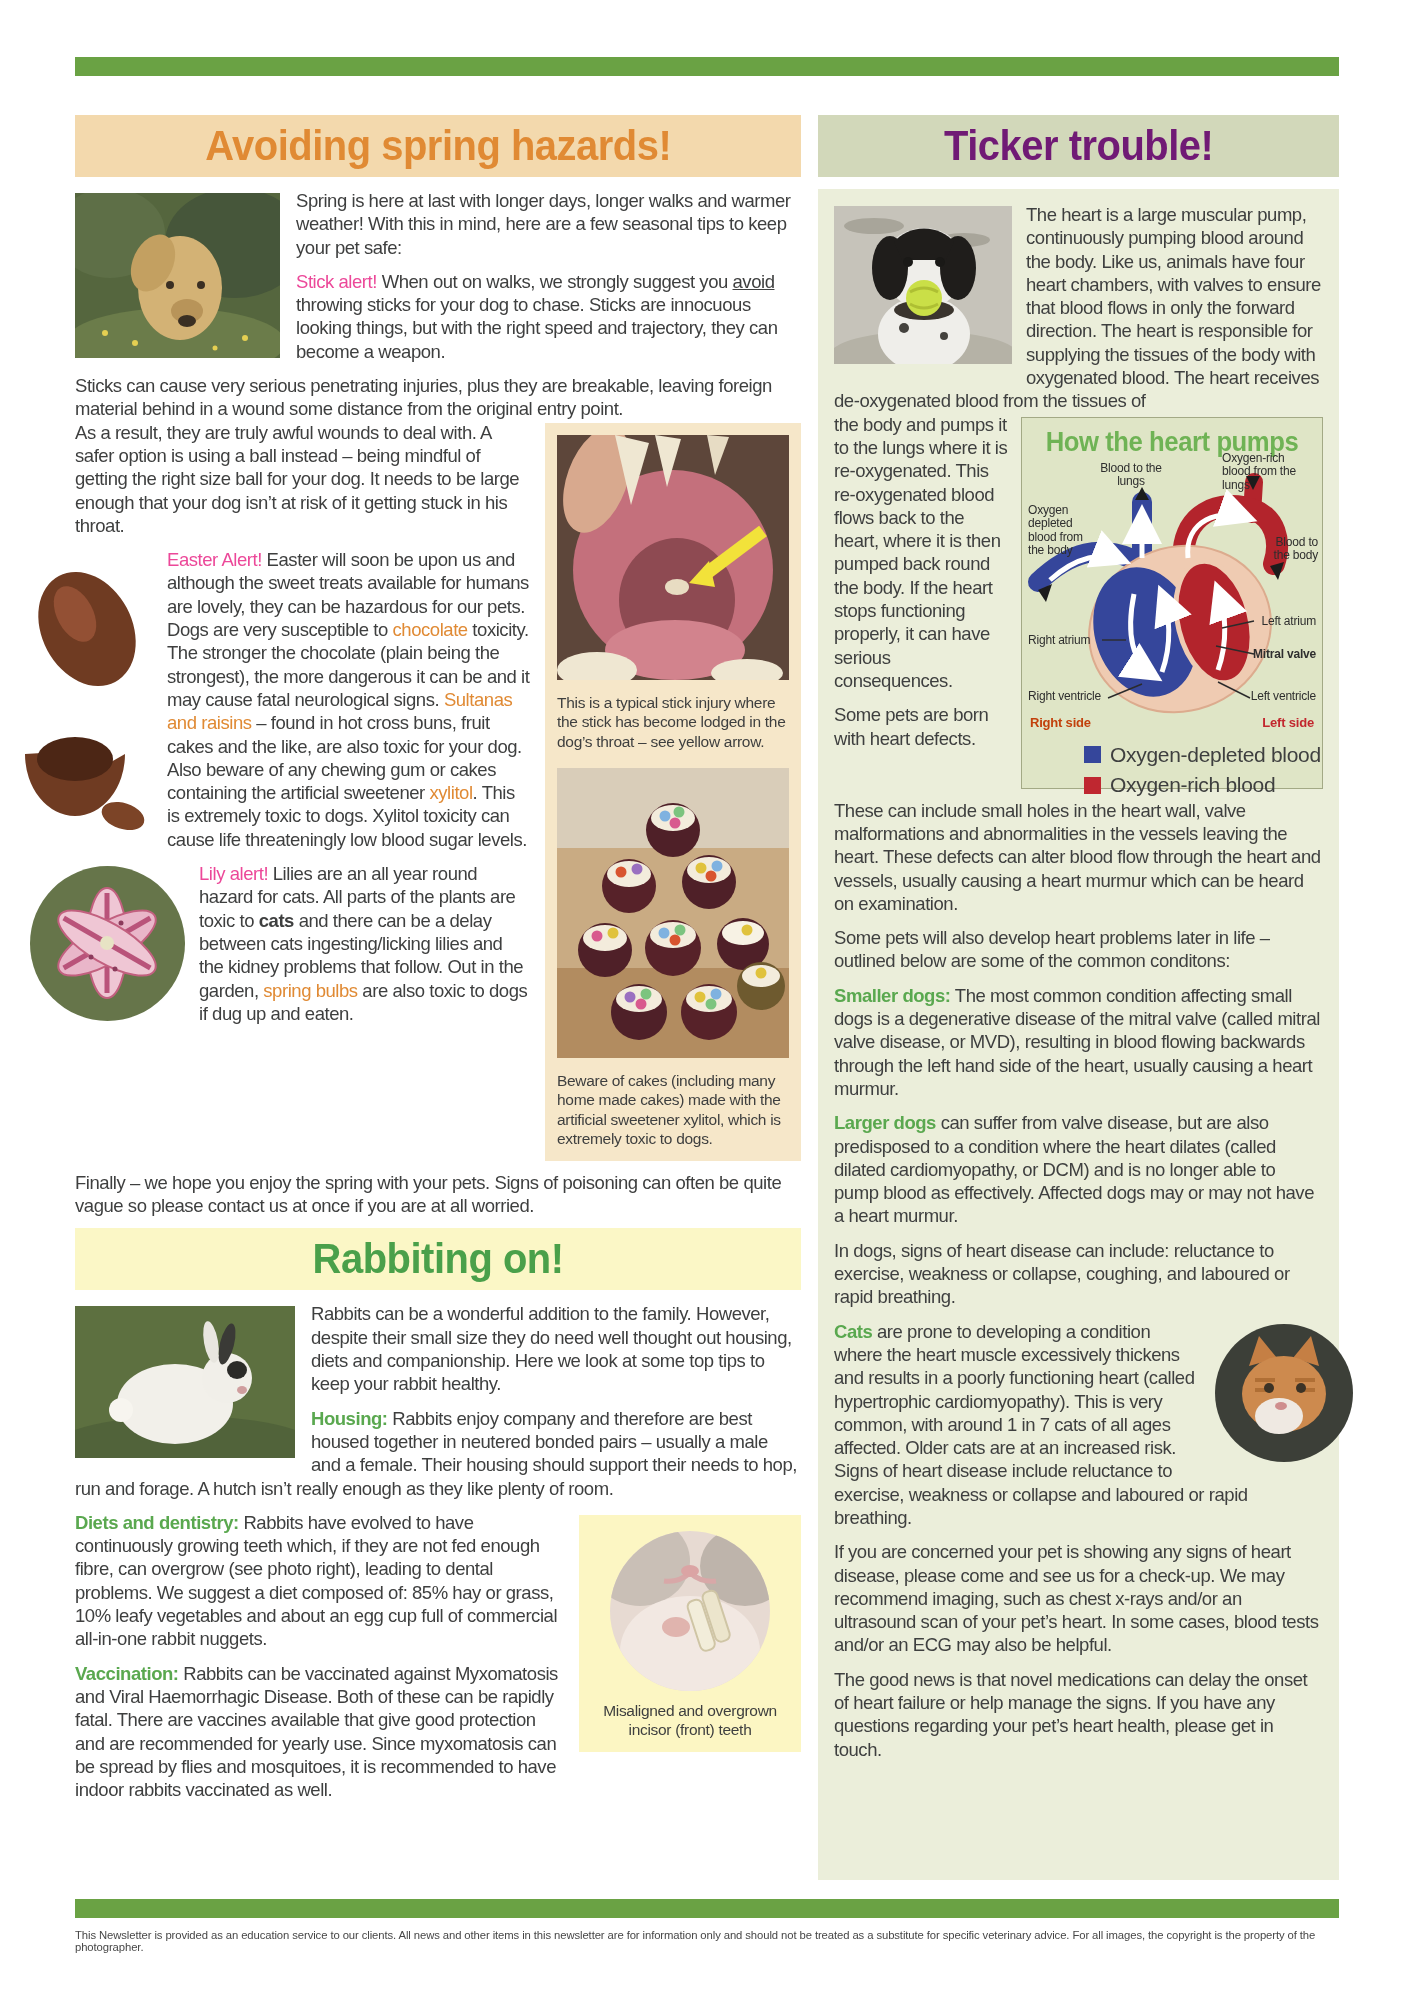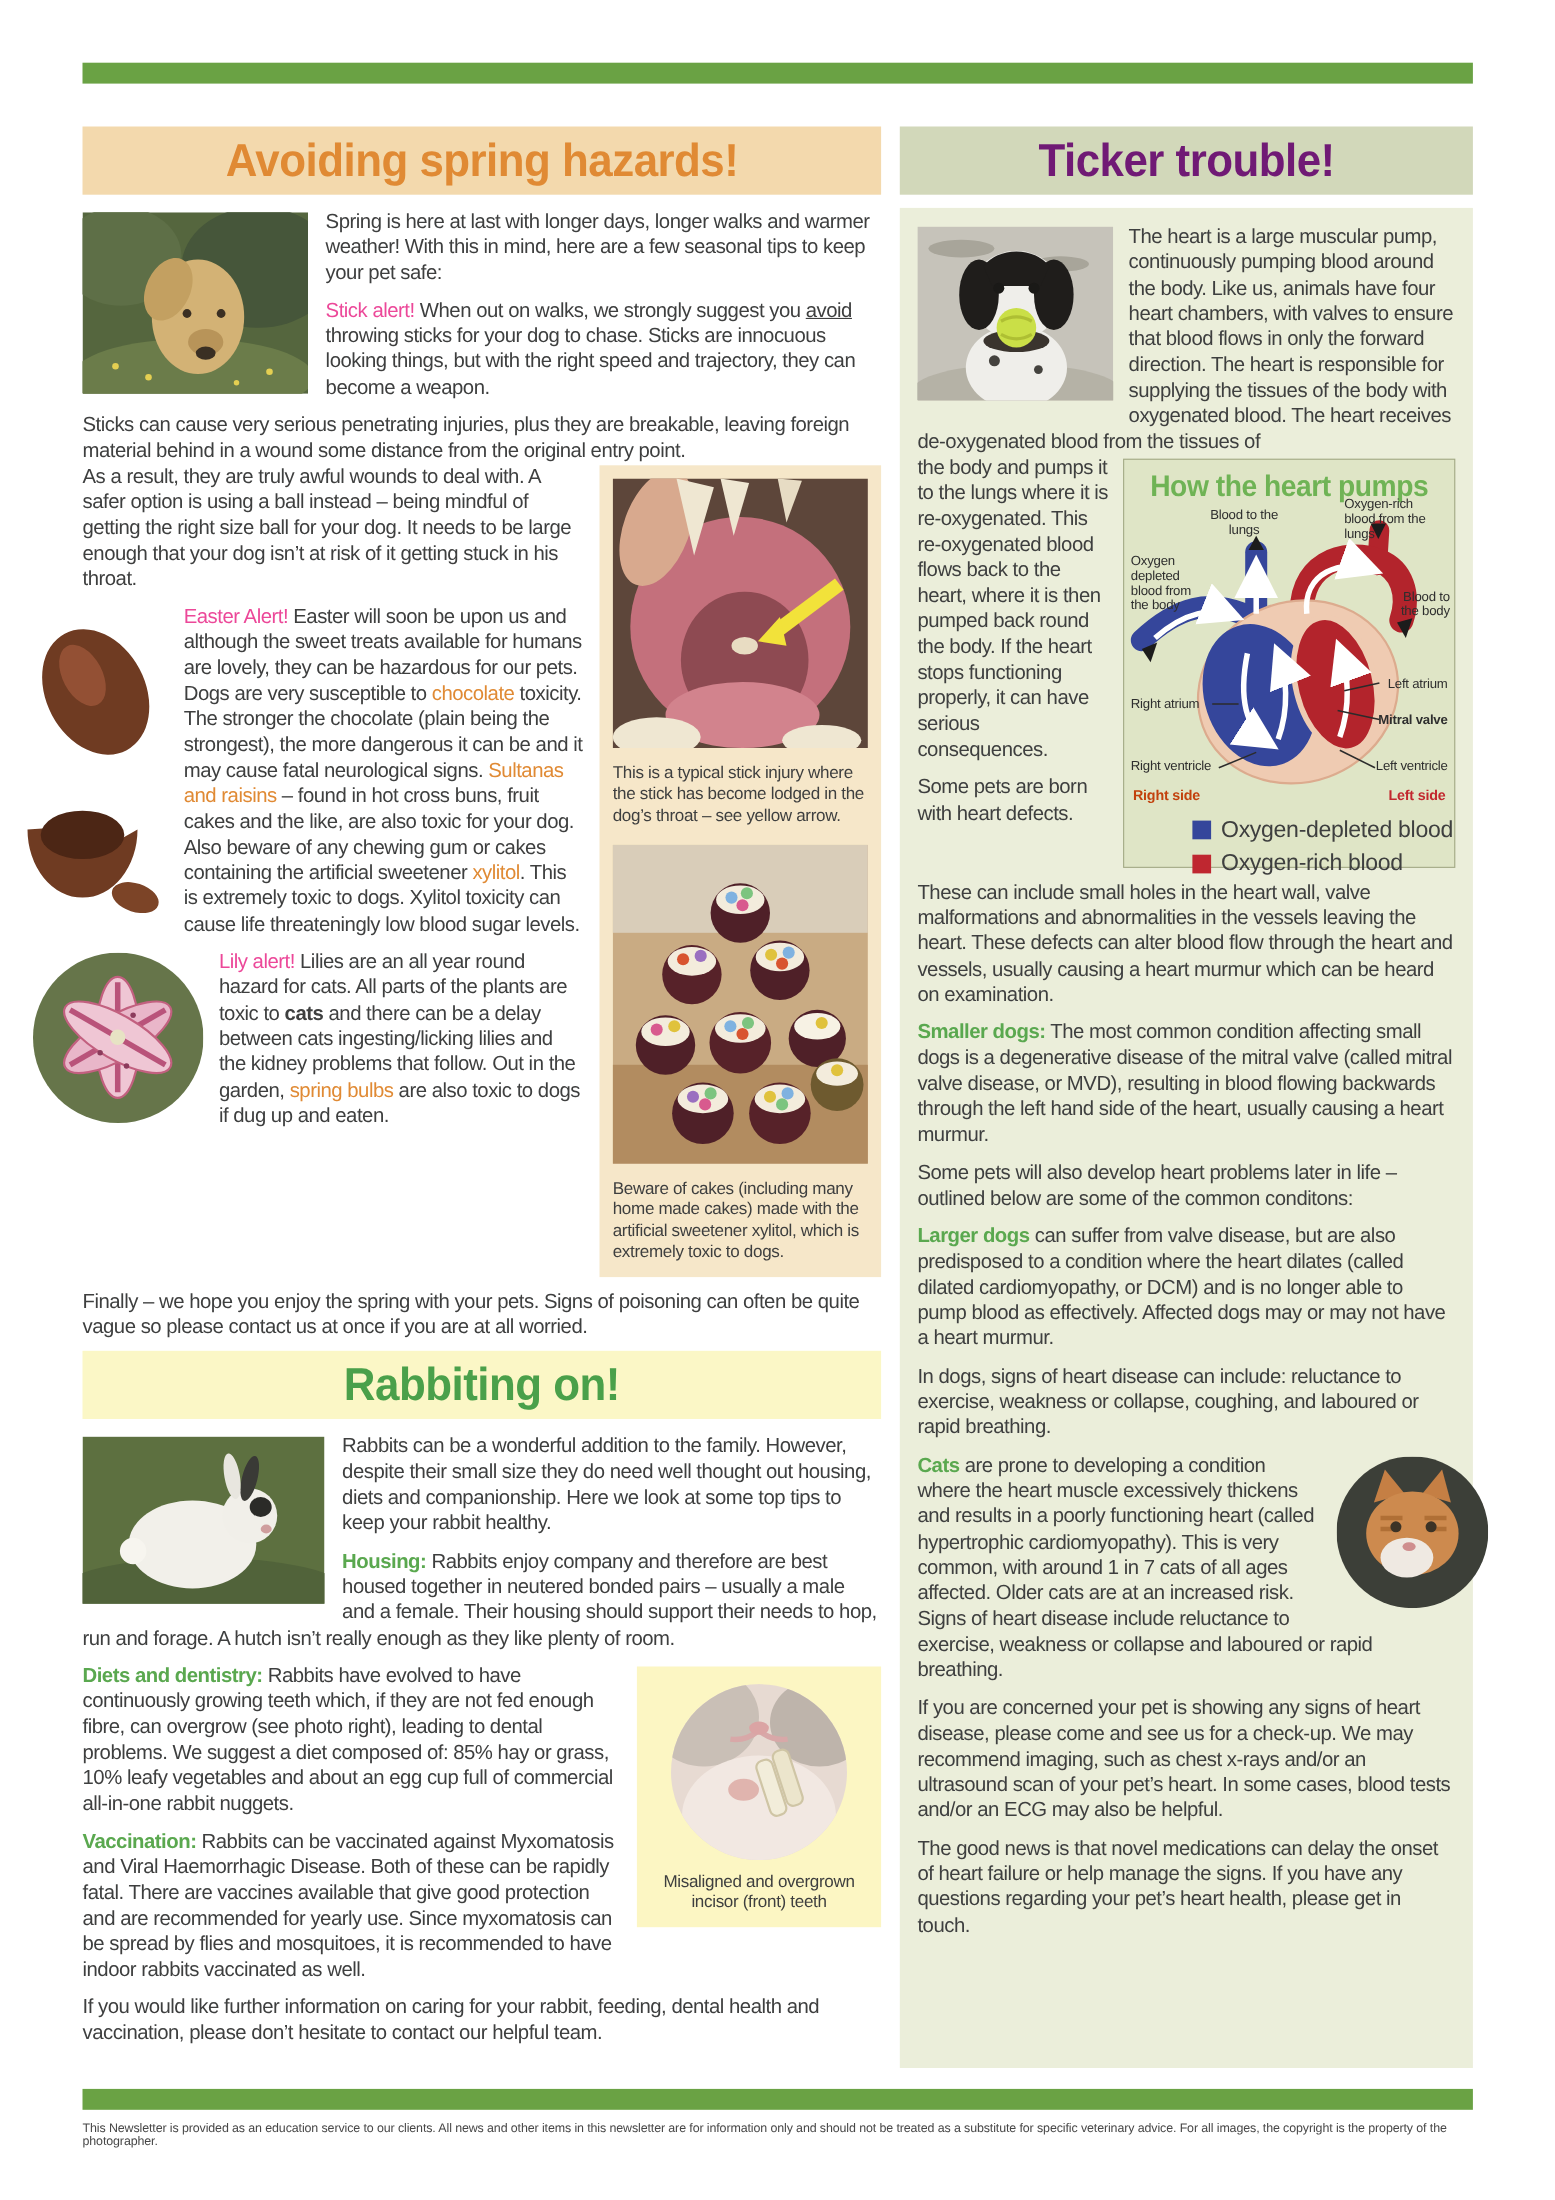--- a/index.html
+++ b/index.html
@@ -277,21 +277,20 @@
             </g>
           </svg>
         </div>
         <div class="cap">Misaligned and overgrown incisor (front) teeth</div>
       </div>
 
       <p class="p"><span class="green-lead">Diets and dentistry:</span><span> Rabbits have evolved to have continuously growing teeth which, if they are not fed enough fibre, can overgrow (see photo right), leading to dental problems. We suggest a diet composed of: 85% hay or grass, 10% leafy vegetables and about an egg cup full of commercial all-in-one rabbit nuggets.</span></p>
 
       <p class="p"><span class="green-lead">Vaccination:</span><span> Rabbits can be vaccinated against Myxomatosis and Viral Haemorrhagic Disease. Both of these can be rapidly fatal. There are vaccines available that give good protection and are recommended for yearly use. Since myxomatosis can be spread by flies and mosquitoes, it is recommended to have indoor rabbits vaccinated as well.</span></p>
 
-      <p class="p clear-b"><span>If you would like further information on caring for your rabbit, feeding, dental health and vaccination, please don’t hesitate to contact our helpful team.</span></p>
     </div>
   </div>
 
   <div class="col-right">
 
     <div class="hdr hdr-ticker">
       <span>Ticker trouble!</span>
     </div>
 
     <div class="ticker-body content">
@@ -377,23 +376,23 @@
           </div>
         </div>
       </div>
 
       <p class="p cont"><span>the body and pumps it to the lungs where it is re-oxygenated. This re-oxygenated blood flows back to the heart, where it is then pumped back round the body. If the heart stops functioning properly, it can have serious consequences.</span></p>
 
       <p class="p"><span>Some pets are born with heart defects.</span></p>
 
       <p class="p clear-r"><span>These can include small holes in the heart wall, valve malformations and abnormalities in the vessels leaving the heart. These defects can alter blood flow through the heart and vessels, usually causing a heart murmur which can be heard on examination.</span></p>
 
+      <p class="p"><span>Some pets will also develop heart problems later in life – outlined below are some of the common conditons:</span></p>
+
       <p class="p"><span class="green-lead">Smaller dogs:</span><span> The most common condition affecting small dogs is a degenerative disease of the mitral valve (called mitral valve disease, or MVD), resulting in blood flowing backwards through the left hand side of the heart, usually causing a heart murmur.</span></p>
-
-      <p class="p"><span>Some pets will also develop heart problems later in life – outlined below are some of the common conditons:</span></p>
 
       <p class="p"><span class="green-lead">Larger dogs</span><span> can suffer from valve disease, but are also predisposed to a condition where the heart dilates (called dilated cardiomyopathy, or DCM) and is no longer able to pump blood as effectively. Affected dogs may or may not have a heart murmur.</span></p>
 
       <p class="p"><span>In dogs, signs of heart disease can include: reluctance to exercise, weakness or collapse, coughing, and laboured or rapid breathing.</span></p>
 
       <div class="photo cat-photo">
         <svg width="138" height="138" viewBox="0 0 138 138">
           <rect width="138" height="138" fill="#3c3f38"></rect>
           <polygon points="34,42 44,12 62,34" fill="#c57f44"></polygon>
           <polygon points="104,42 96,12 78,34" fill="#c57f44"></polygon>

